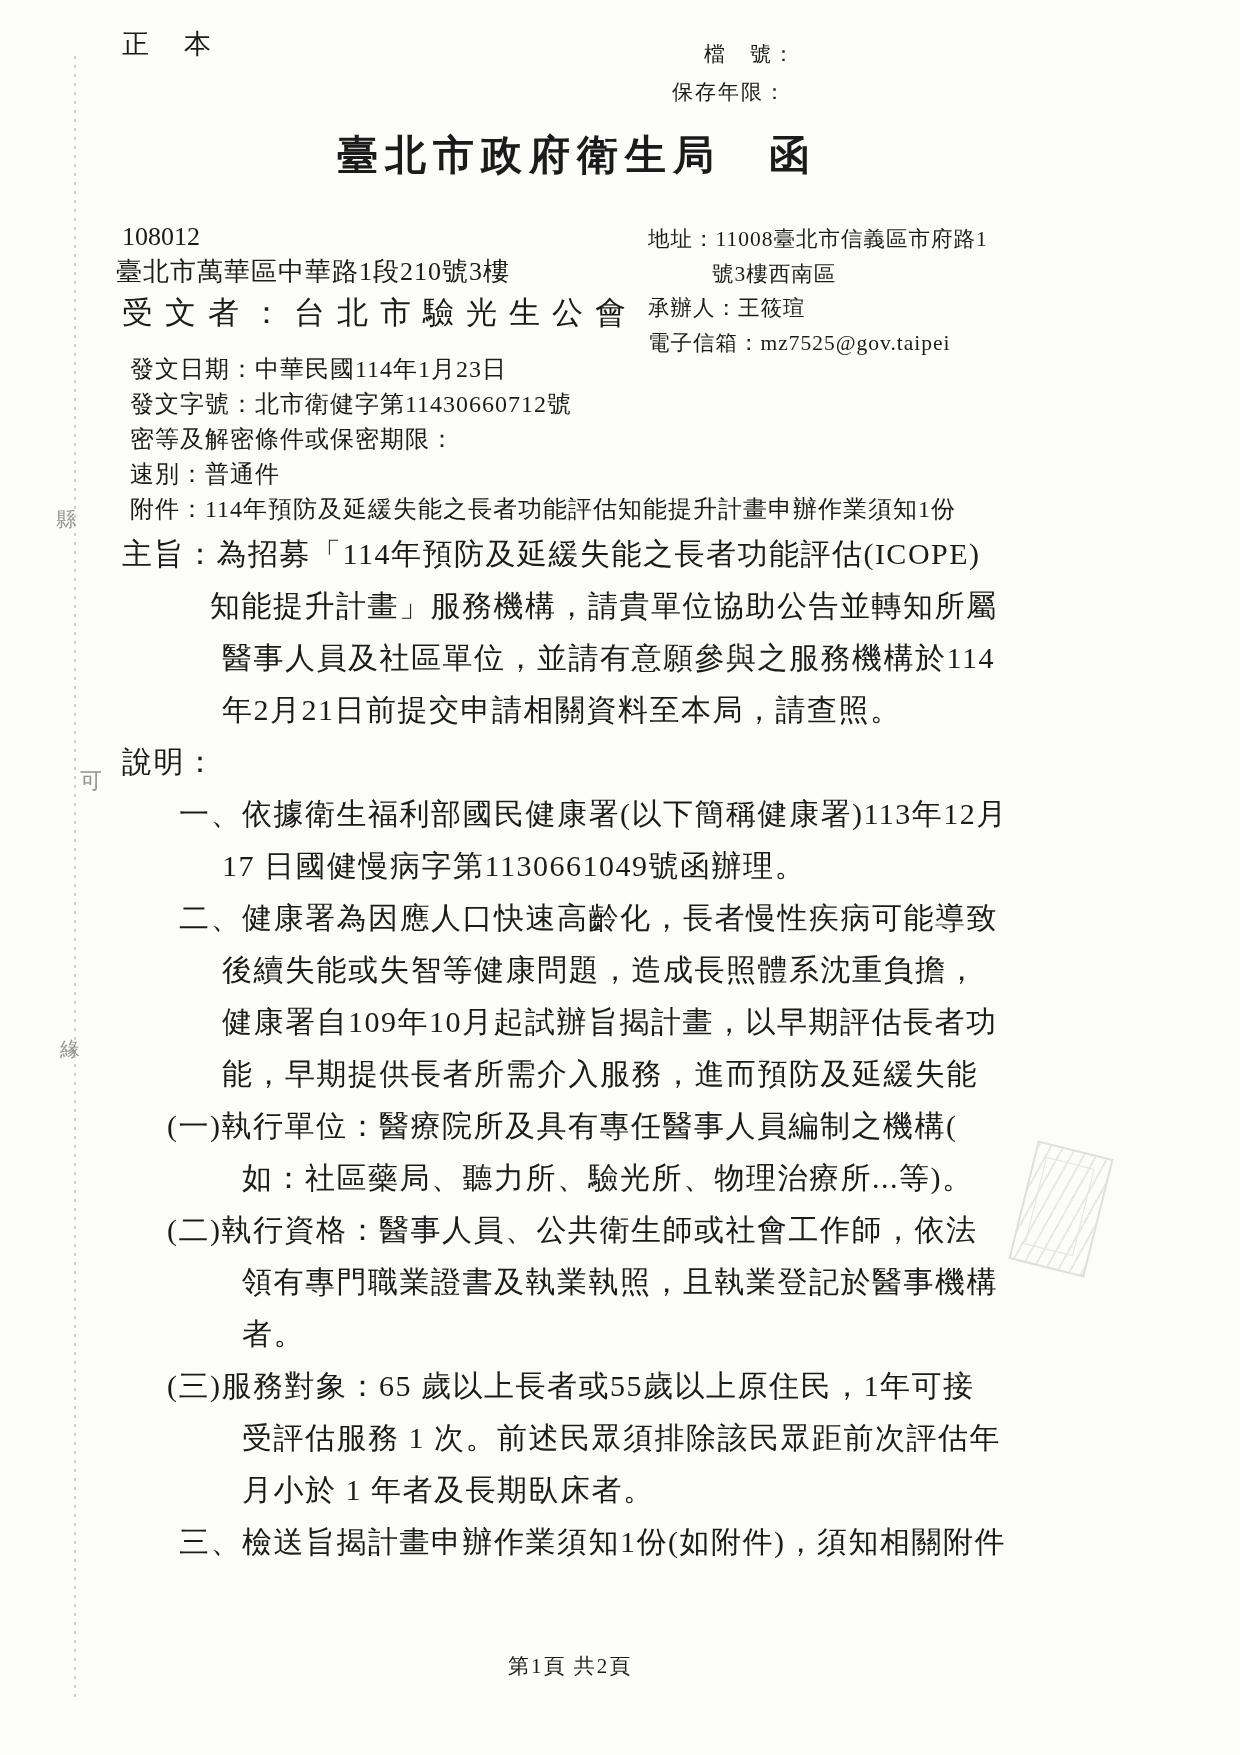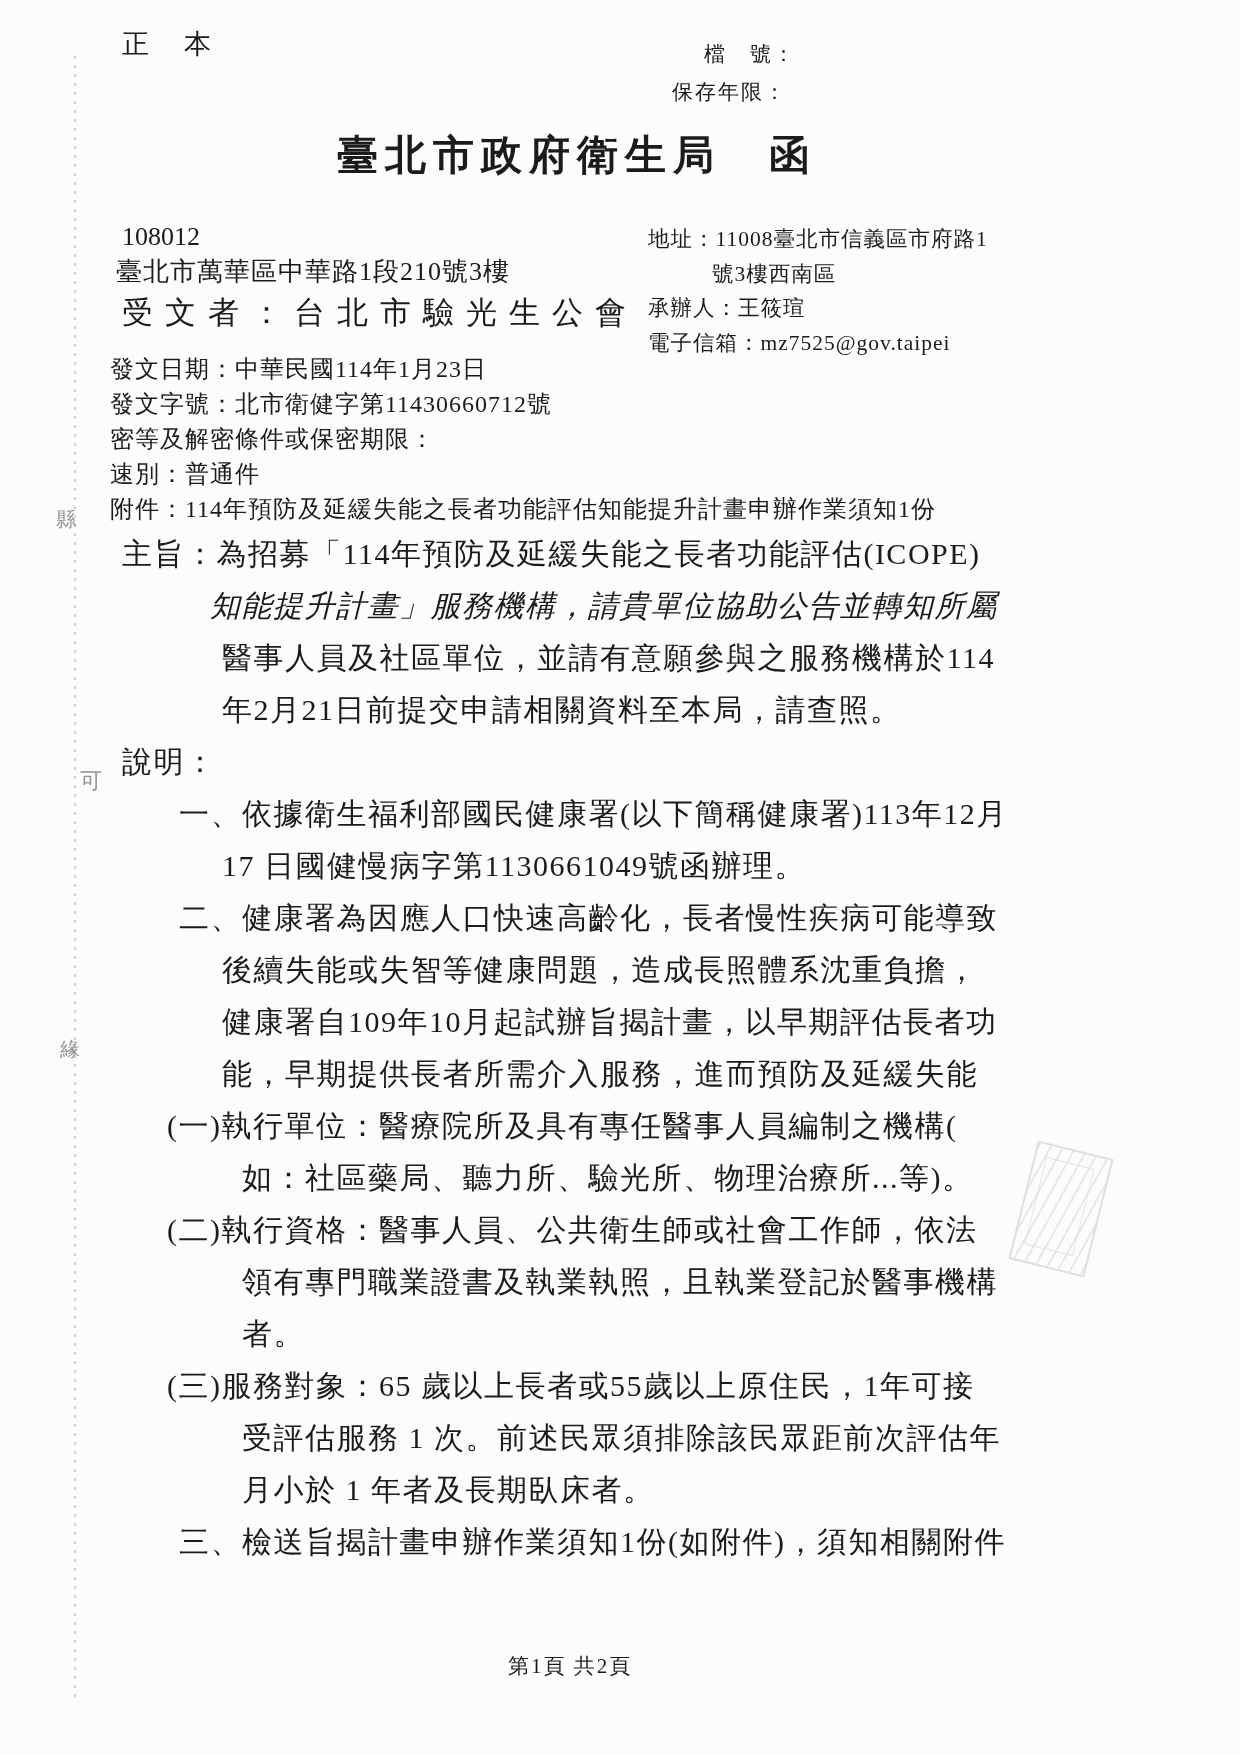--- a/index.html
+++ b/index.html
@@ -16,32 +16,32 @@
 
   .copy-label   { left: 122px; top: 26px;  font-size: 27px; letter-spacing: 4px; }
   .file-no      { left: 672px; top: 40px;  font-size: 21px; letter-spacing: 2px; margin-left: 32px; }
   .retention    { left: 672px; top: 78px;  font-size: 21px; letter-spacing: 2px; }
   .doc-title    { left: 337px; top: 118px; font-size: 41px; font-weight: 700; letter-spacing: 7px; margin-top: 10px; }
 
   .zip          { left: 122px; top: 222px; font-size: 26px; }
   .recv-addr    { left: 116px; top: 254px; font-size: 26px; letter-spacing: 1px; }
   .recipient    { left: 122px; top: 292px; font-size: 31px; letter-spacing: 12px; }
 
-  .meta-block   { left: 110px; top: 352px; font-size: 24px; line-height: 35px; letter-spacing: 1px; }
+  .meta-block   { left: 130px; top: 352px; font-size: 24px; line-height: 35px; letter-spacing: 1px; }
   .meta-block div { white-space: nowrap; }
 
   .sender-block { left: 648px; top: 222px; font-size: 21.5px; line-height: 34.5px; letter-spacing: 1px; }
   .sender-block div { white-space: nowrap; }
   .sender-indent { padding-left: 64px; }
 
   .body-block   { left: 122px; top: 528px; font-size: 30px; line-height: 52px; letter-spacing: 1.5px; }
   .body-block div { white-space: nowrap; }
   .ind1 { padding-left: 57px; }   
   .indP { padding-left: 45px; }   
-  .ind2 { padding-left: 88px; font-style: italic; }   
+  .ind2 { padding-left: 88px; }   
   .ind3 { padding-left: 100px; }  
   .ind4 { padding-left: 120px; }  
 
   .page-footer  { left: 0; top: 1652px; width: 1240px; text-align: center;
                   transform: translateX(-50px); font-size: 21px; letter-spacing: 2px; }
 
   
   .dotted-line {
     left: 74px; top: 56px; width: 2px; height: 1644px;
     background: repeating-linear-gradient(to bottom, #8f8f8f 0 3px, transparent 3px 9px);

